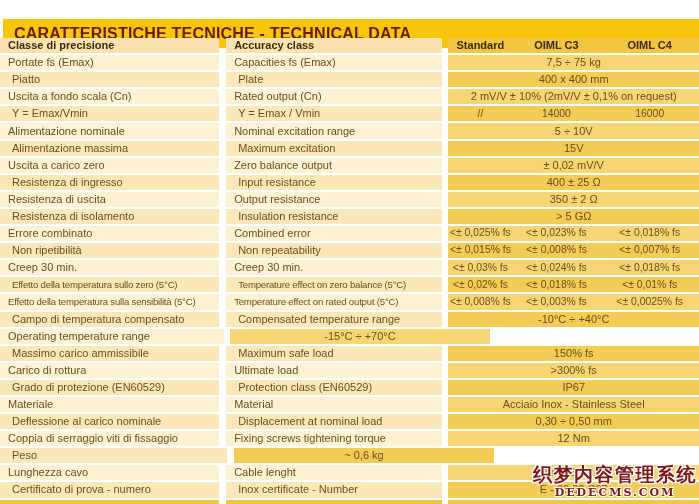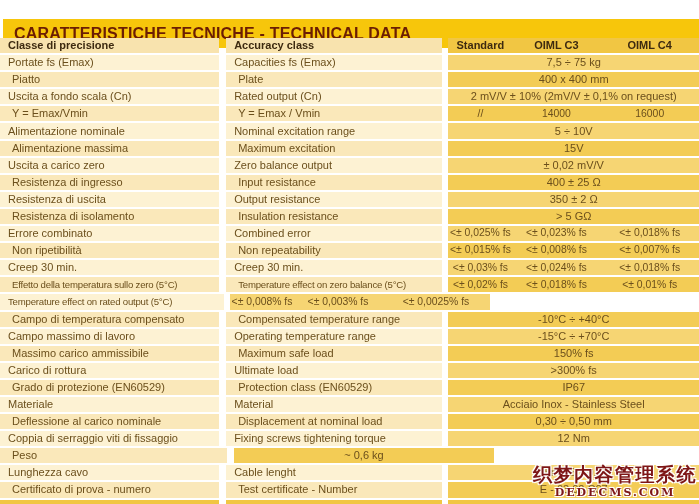--- a/index.html
+++ b/index.html
@@ -146,34 +146,34 @@
       <div class="spec-row dark">
         <div class="cell it cond">Effetto della temperatura sullo zero (5°C)</div>
         <div class="cell en cond">Temperature effect on zero balance (5°C)</div>
         <div class="cell val triple">
           <span>&lt;± 0,02% fs</span>
           <span>&lt;± 0,018% fs</span>
           <span>&lt;± 0,01% fs</span>
         </div>
       </div>
       <div class="spec-row light">
+        <div class="cell it cond">Effetto della temperatura sulla sensibilità (5°C)</div>
         <div class="cell en cond">Temperature effect on rated output (5°C)</div>
         <div class="cell val triple">
           <span>&lt;± 0,008% fs</span>
           <span>&lt;± 0,003% fs</span>
           <span>&lt;± 0,0025% fs</span>
         </div>
       </div>
       <div class="spec-row dark">
         <div class="cell it">Campo di temperatura compensato</div>
         <div class="cell en">Compensated temperature range</div>
         <div class="cell val single">-10°C ÷ +40°C</div>
       </div>
       <div class="spec-row light">
-        <div class="cell it">Campo massimo di lavoro</div>
         <div class="cell en">Operating temperature range</div>
         <div class="cell val single">-15°C ÷ +70°C</div>
       </div>
       <div class="spec-row dark">
         <div class="cell it">Massimo carico ammissibile</div>
         <div class="cell en">Maximum safe load</div>
         <div class="cell val single">150% fs</div>
       </div>
       <div class="spec-row light">
         <div class="cell it">Carico di rottura</div>
@@ -204,21 +204,21 @@
         <div class="cell it">Peso</div>
         <div class="cell val single">~ 0,6 kg</div>
       </div>
       <div class="spec-row light">
         <div class="cell it">Lunghezza cavo</div>
         <div class="cell en">Cable lenght</div>
         <div class="cell val single">5m - 6 x 0,1</div>
       </div>
       <div class="spec-row dark">
         <div class="cell it">Certificato di prova - numero</div>
-        <div class="cell en">Test certificate - Number</div>
+        <div class="cell en">Inox certificate - Number</div>
         <div class="cell val single">E - 03.02.C07</div>
       </div>
       <div class="spec-row sliver">
         <div class="cell it"></div>
         <div class="cell en"></div>
         <div class="cell val"></div>
       </div>
     </div>
   <div class="watermark">
     <div class="wm1">织梦内容管理系统</div>

